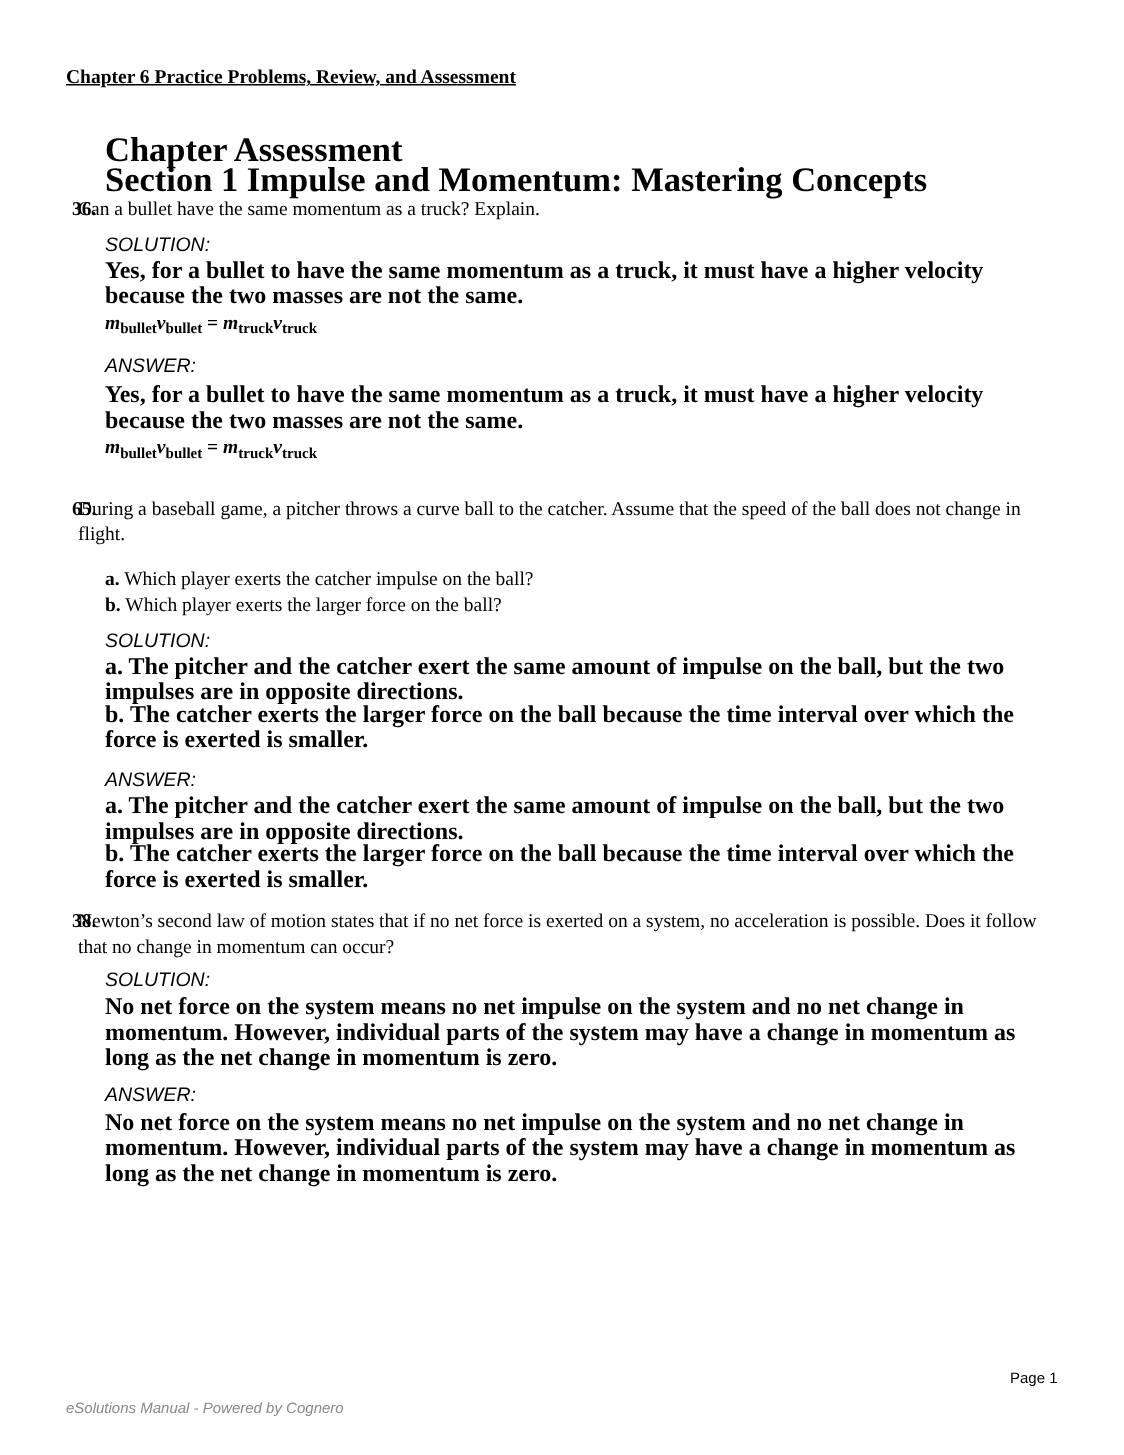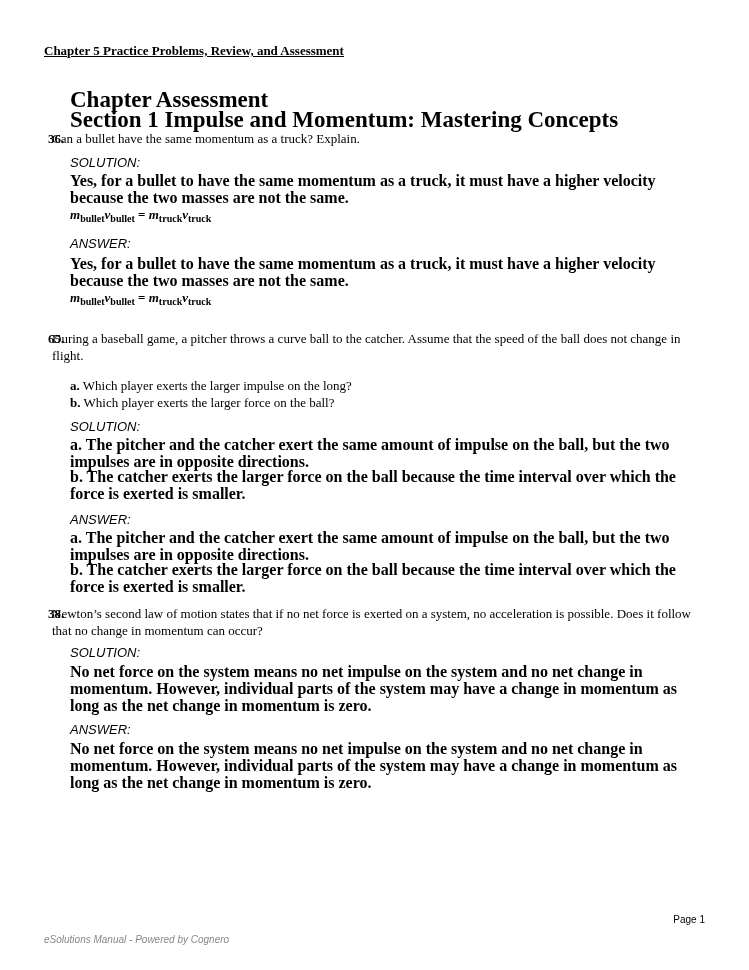--- a/index.html
+++ b/index.html
@@ -15,21 +15,21 @@
   .eq i { font-style:italic; }
   .eq sub { font-size:10px; vertical-align:-3px; }
   .sub-q { position:absolute; left:70px; font-size:13px; line-height:17px; }
   .sub-q b { font-weight:bold; }
   .footer-l { position:absolute; left:44px; top:934px; font-family:"Liberation Sans", sans-serif; font-style:italic; font-size:10px; color:#888; }
   .footer-r { position:absolute; right:44px; top:914px; font-family:"Liberation Sans", sans-serif; font-size:10px; }
 </style>
 </head>
 <body>
 
-<div class="hdr">Chapter 5 Practice Problems, Review, and Assessment</div>
+<div class="hdr">Chapter 6 Practice Problems, Review, and Assessment</div>
 
 <div class="title" style="top:89px">Chapter Assessment</div>
 <div class="title" style="top:109px">Section 1 Impulse and Momentum: Mastering Concepts</div>
 
 <div class="q" style="top:130px">
   <span class="num">36.</span>
   <div class="txt">Can a bullet have the same momentum as a truck? Explain.</div>
 </div>
 <div class="lbl" style="top:155px">SOLUTION:</div>
 <div class="ans" style="top:172px">Yes, for a bullet to have the same momentum as a truck, it must have a higher velocity because the two masses are not the same.</div>
@@ -39,21 +39,21 @@
 <div class="lbl" style="top:236px">ANSWER:</div>
 <div class="ans" style="top:255px">Yes, for a bullet to have the same momentum as a truck, it must have a higher velocity because the two masses are not the same.</div>
 <div class="eq" style="top:290px">
   <i>m</i><sub>bullet</sub><i>v</i><sub>bullet</sub><span> = </span><i>m</i><sub>truck</sub><i>v</i><sub>truck</sub>
 </div>
 
 <div class="q" style="top:330px">
   <span class="num">65.</span>
   <div class="txt">During a baseball game, a pitcher throws a curve ball to the catcher. Assume that the speed of the ball does not change in flight.</div>
 </div>
-<div class="sub-q" style="top:377px"><b>a.</b><span> Which player exerts the larger impulse on the long?</span></div>
+<div class="sub-q" style="top:377px"><b>a.</b><span> Which player exerts the catcher impulse on the ball?</span></div>
 <div class="sub-q" style="top:394px"><b>b.</b><span> Which player exerts the larger force on the ball?</span></div>
 <div class="lbl" style="top:419px">SOLUTION:</div>
 <div class="ans" style="top:436px">a. The pitcher and the catcher exert the same amount of impulse on the ball, but the two impulses are in opposite directions.</div>
 <div class="ans" style="top:468px">b. The catcher exerts the larger force on the ball because the time interval over which the force is exerted is smaller.</div>
 <div class="lbl" style="top:512px">ANSWER:</div>
 <div class="ans" style="top:529px">a. The pitcher and the catcher exert the same amount of impulse on the ball, but the two impulses are in opposite directions.</div>
 <div class="ans" style="top:561px">b. The catcher exerts the larger force on the ball because the time interval over which the force is exerted is smaller.</div>
 
 <div class="q" style="top:605px">
   <span class="num">38.</span>

